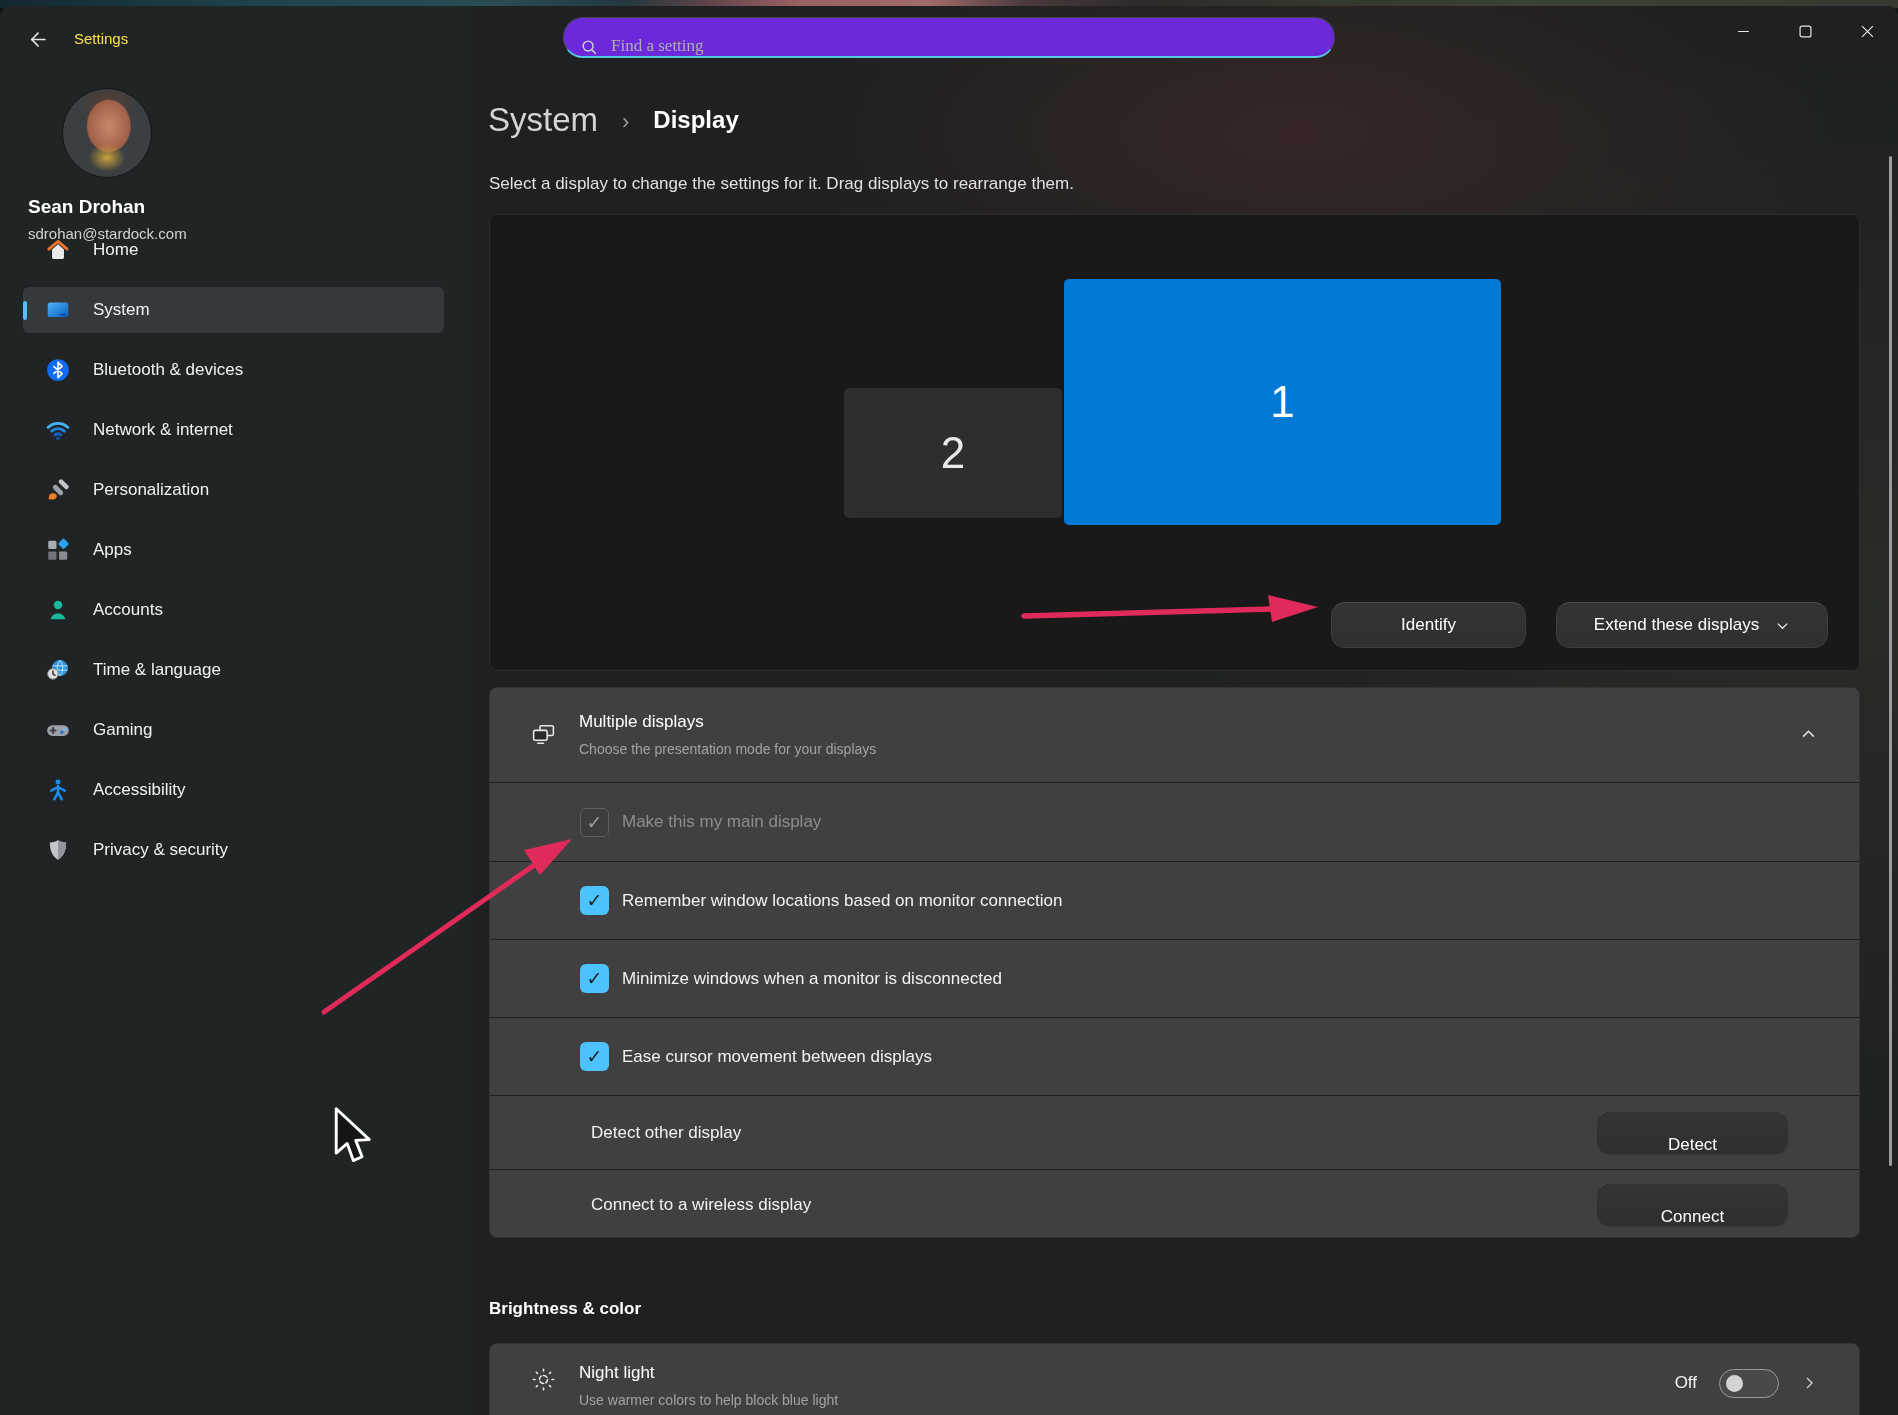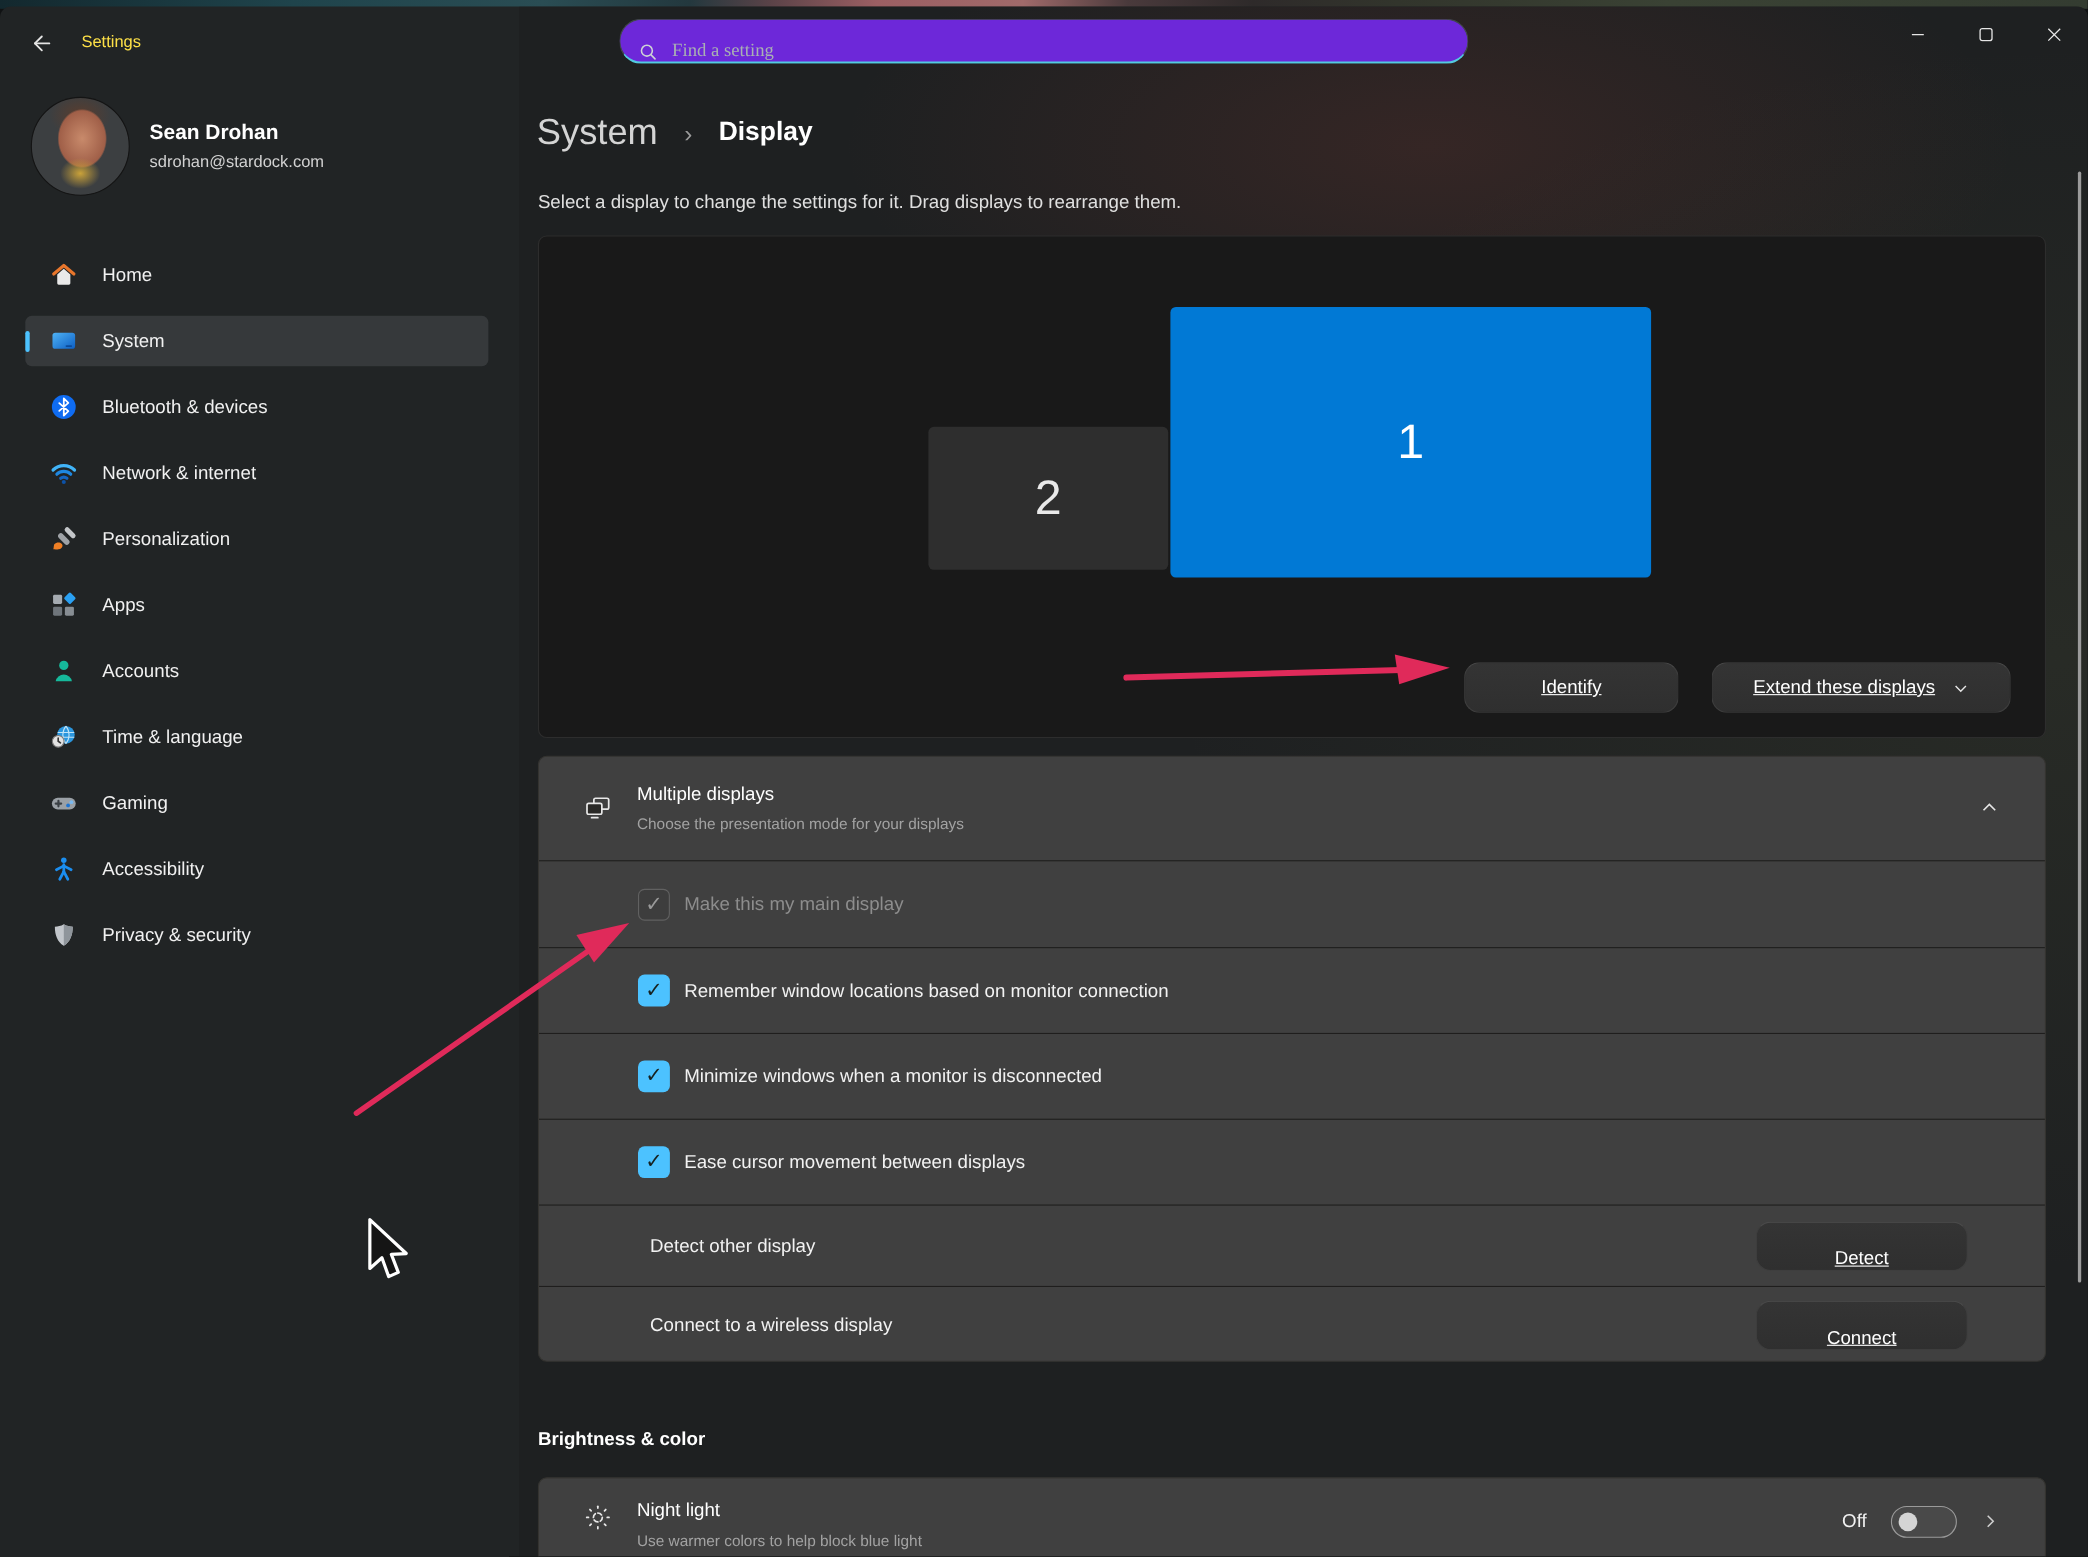--- a/index.html
+++ b/index.html
@@ -27,21 +27,21 @@
     display:flex; align-items:center; justify-content:center; border-radius:5px; }
   .app-title { position:absolute; left:74px; top:24px; font-size:15px; color:#fde047; }
   .searchbox { position:absolute; left:563px; top:11px; width:772px; height:41px;
     background:#6d28d9; border:1px solid #40474a; border-bottom:2px solid #53cbe0;
     border-radius:20px; display:flex; align-items:flex-end; padding:0 16px; gap:13px;font-family:Liberation Serif, serif; }
   .searchbox .ph { color:#a9b0b3; font-size:17px; }
   .win-controls { position:absolute; right:0; top:0; height:50px; display:flex; }
   .win-btn { width:62px; height:50px; display:flex; align-items:center; justify-content:center; }
 
   
-  .profile { position:absolute; left:28px; top:82px; display:flex; align-items:center; gap:18px; }
+  .profile { position:absolute; left:28px; top:82px; display:flex; align-items:center; gap:18px;flex-direction:column; }
   .avatar { width:90px; height:90px; border-radius:50%;
     background:
       radial-gradient(26px 20px at 50% 78%, #caa23a, transparent 70%),
       radial-gradient(30px 36px at 52% 42%, #c88a6b, #a05f48 70%, transparent 75%),
       radial-gradient(40px 28px at 50% 18%, #5a3d2e, transparent 70%),
       #3c3f41; border:1px solid #141414; }
   .uname { font-size:19px; font-weight:bold; color:#ffffff; margin-bottom:7px; }
   .uemail { font-size:15px; color:#d2d2d2; }
 
   .nav { position:absolute; left:23px; top:221px; width:421px; display:flex;
@@ -64,21 +64,21 @@
 
   .display-panel { position:absolute; left:489px; top:208px; width:1371px; height:457px;
     background:#191919; border:1px solid #2d2d2d; border-radius:8px; }
   .monitor { position:absolute; display:flex; align-items:center; justify-content:center;
     border-radius:5px; color:#ffffff; font-size:44px; }
   .monitor-2 { left:354px; top:173px; width:218px; height:130px; background:#2e2e2e; color:#e9e9e9; }
   .monitor-1 { left:574px; top:64px; width:437px; height:246px; background:#0179d5; }
 
   .btn { background:linear-gradient(#343434,#2f2f2f); border:1px solid #3e3e3e;
     border-top-color:#4a4a4a; border-radius:14px; color:#ffffff; font-size:17px;
-    display:flex; align-items:center; justify-content:center;text-decoration:underline; }
+    display:flex; align-items:center; justify-content:center; }
   .identify-btn { position:absolute; left:841px; top:387px; width:195px; height:46px; }
   .extend-btn { position:absolute; left:1066px; top:387px; width:272px; height:46px; gap:16px; }
 
   .card { position:absolute; left:489px; width:1371px; background:#404040;
     border:1px solid #343330; border-radius:8px; }
   .md-card { top:681px; height:551px; }
   .card-header { position:relative; height:94px; display:flex; align-items:center; }
   .card-icon { position:absolute; left:40px; top:33px; width:27px; height:27px; }
   .card-titles { position:absolute; left:89px; top:24px; }
   .card-title { font-size:17px; color:#ffffff; margin-bottom:9px; }

